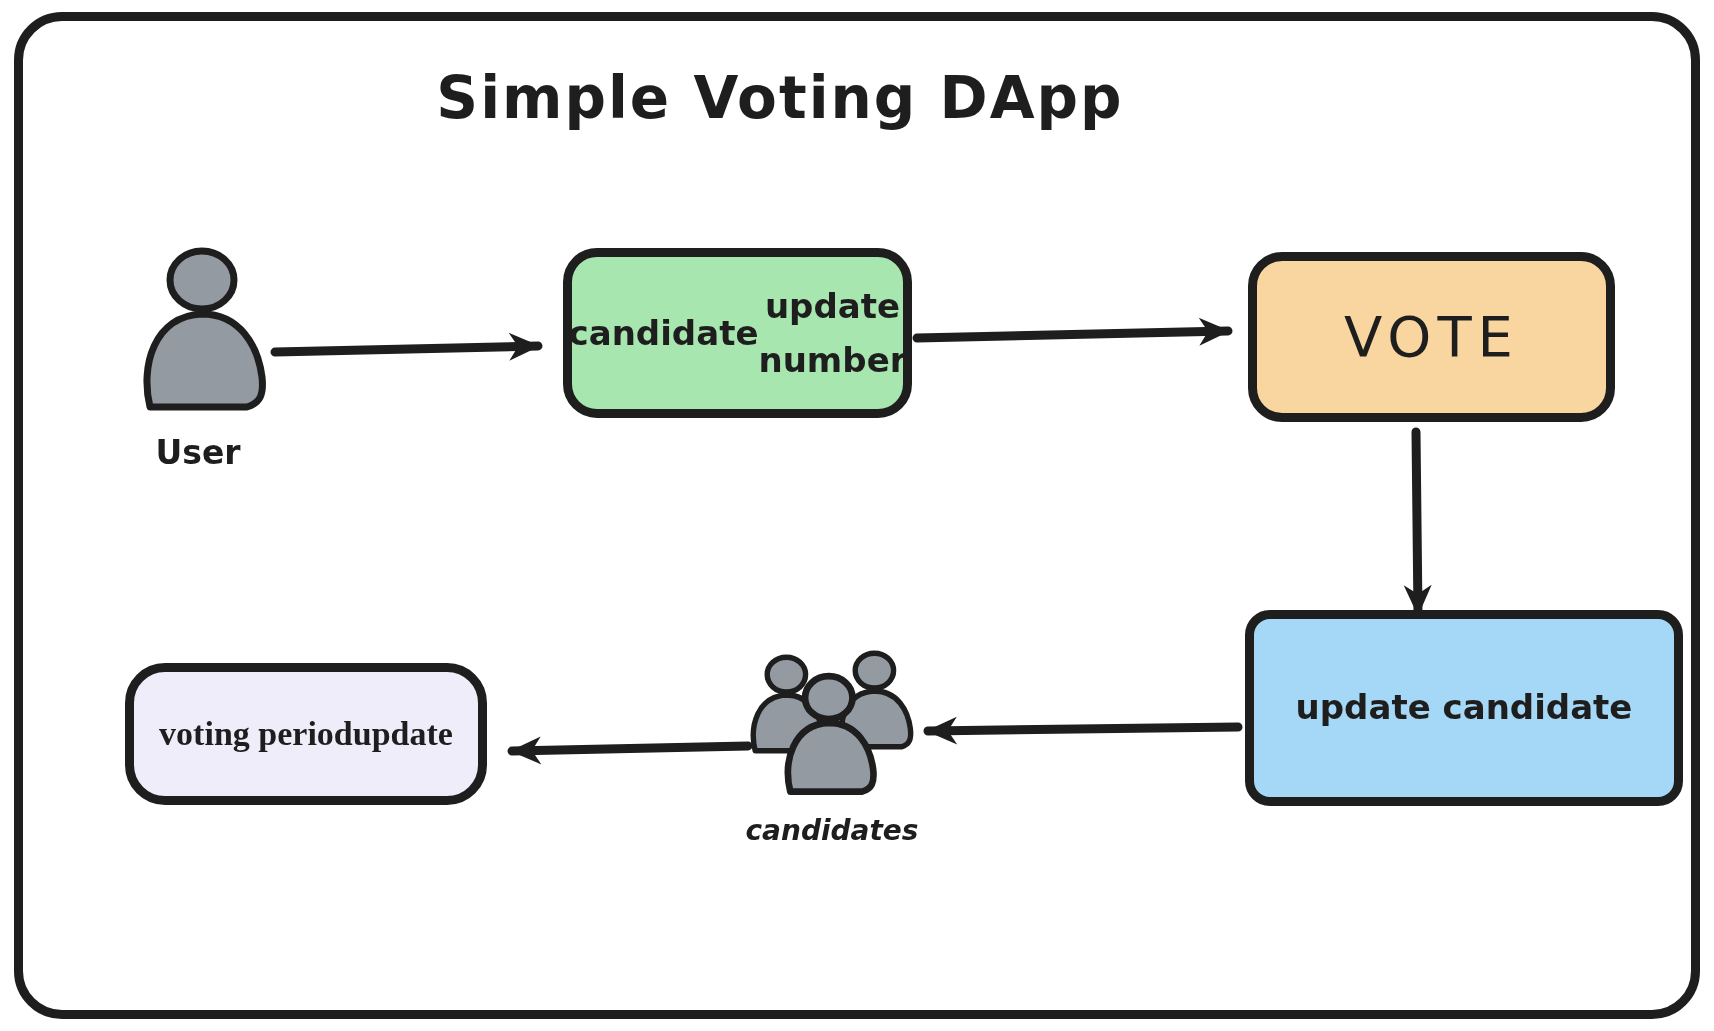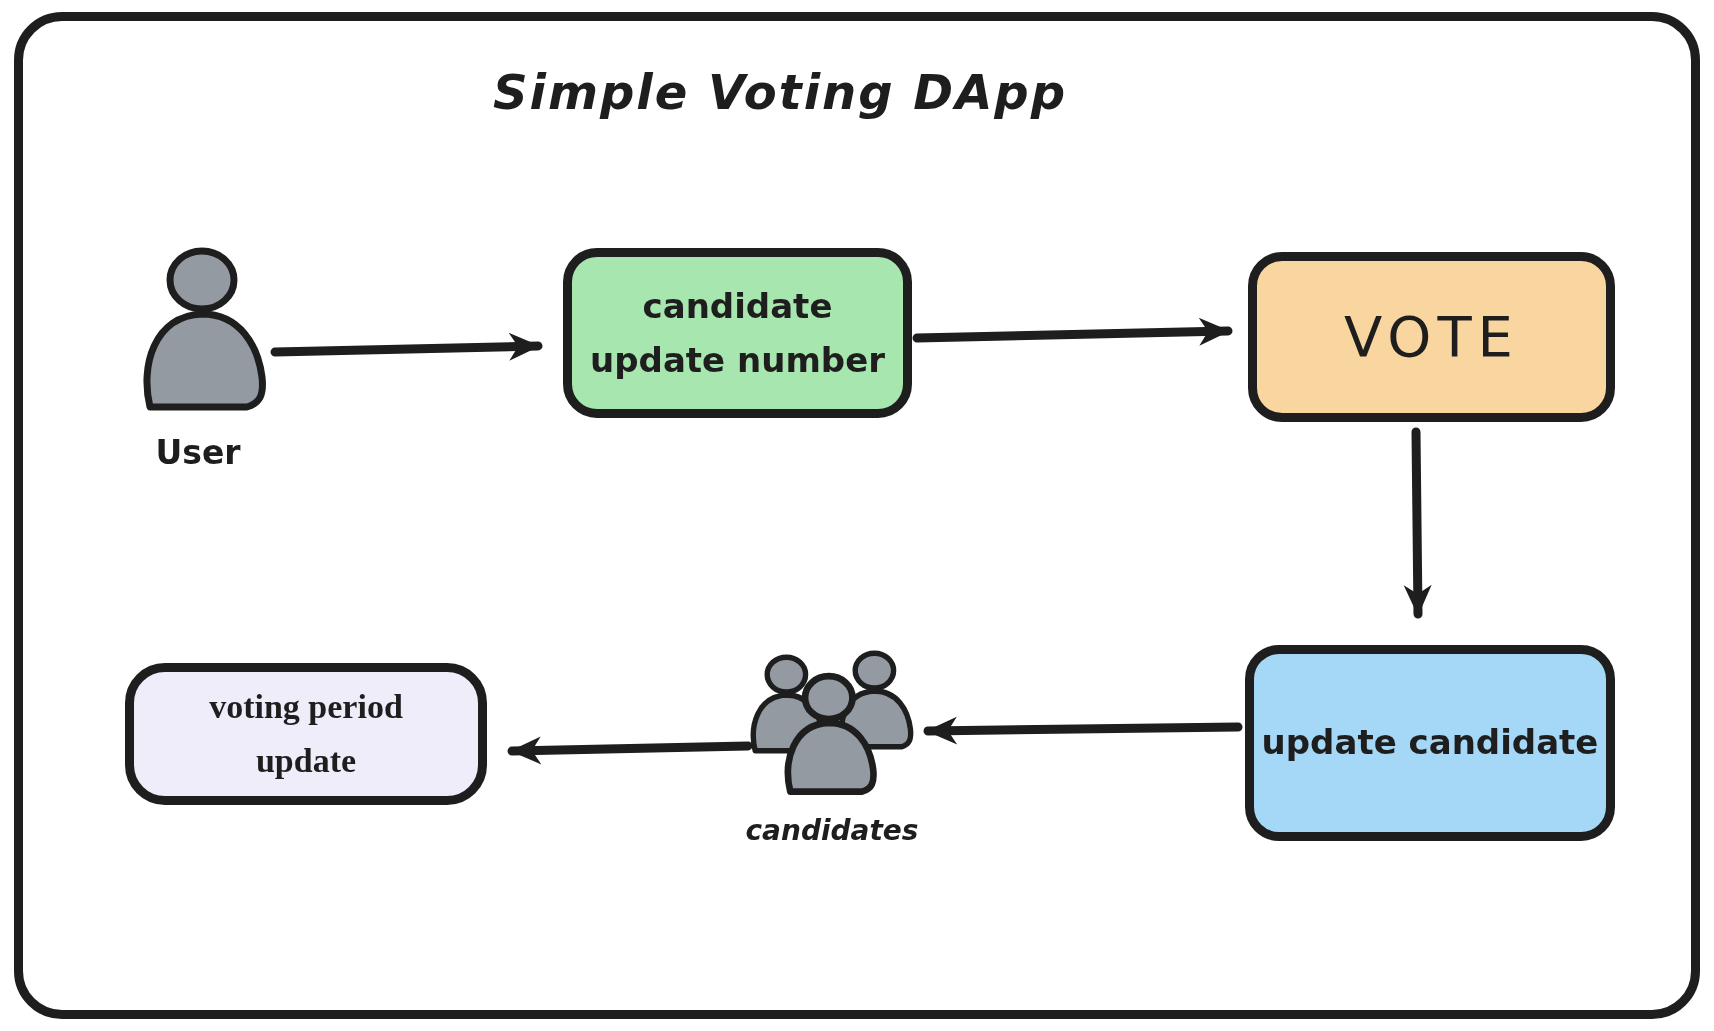--- a/index.html
+++ b/index.html
@@ -26,46 +26,45 @@
   .frame{
     position:absolute;
     left:14px;top:12px;right:14px;bottom:12px;
     border:9px solid var(--ink);
     border-radius:48px;
   }
   .title{
     position:absolute;
     left:400px;top:64px;width:760px;
     text-align:center;
-    font-size:48px;
+    font-size:58px;
     font-weight:700;
     letter-spacing:2px;
     color:var(--ink);
-    font-style:italic;
   }
   .arrow-layer{
     position:absolute;left:0;top:0;width:1714px;height:1031px;
   }
   .node{
     position:absolute;
     border:9px solid var(--ink);
     border-radius:34px;
     display:flex;
-    flex-direction:column;
+    flex-direction:row;
     align-items:center;
     justify-content:center;
     text-align:center;
     font-size:34px;
     font-weight:600;
     line-height:1.6;
     color:var(--ink);
   }
   .node.green{left:563px;top:248px;width:349px;height:170px;background:var(--green);}
   .node.orange{left:1248px;top:252px;width:367px;height:170px;background:var(--orange);}
-  .node.blue{left:1245px;top:645px;width:370px;height:196px;background:var(--blue);line-height:1.45;}
+  .node.blue{left:1245px;top:610px;width:438px;height:196px;background:var(--blue);line-height:1.45;border-radius:25px;}
   .node.lavender{left:125px;top:663px;width:362px;height:142px;background:var(--lavender);border-radius:40px;font-family:Liberation Serif, serif;}
   .node.orange .big{
     font-size:56px;
     font-weight:400;
     letter-spacing:6px;
     line-height:1;
   }
   .icon-wrap{position:absolute;}
   .icon-user{left:128px;top:244px;width:140px;height:172px;}
   .icon-candidates{left:742px;top:645px;width:180px;height:160px;}

